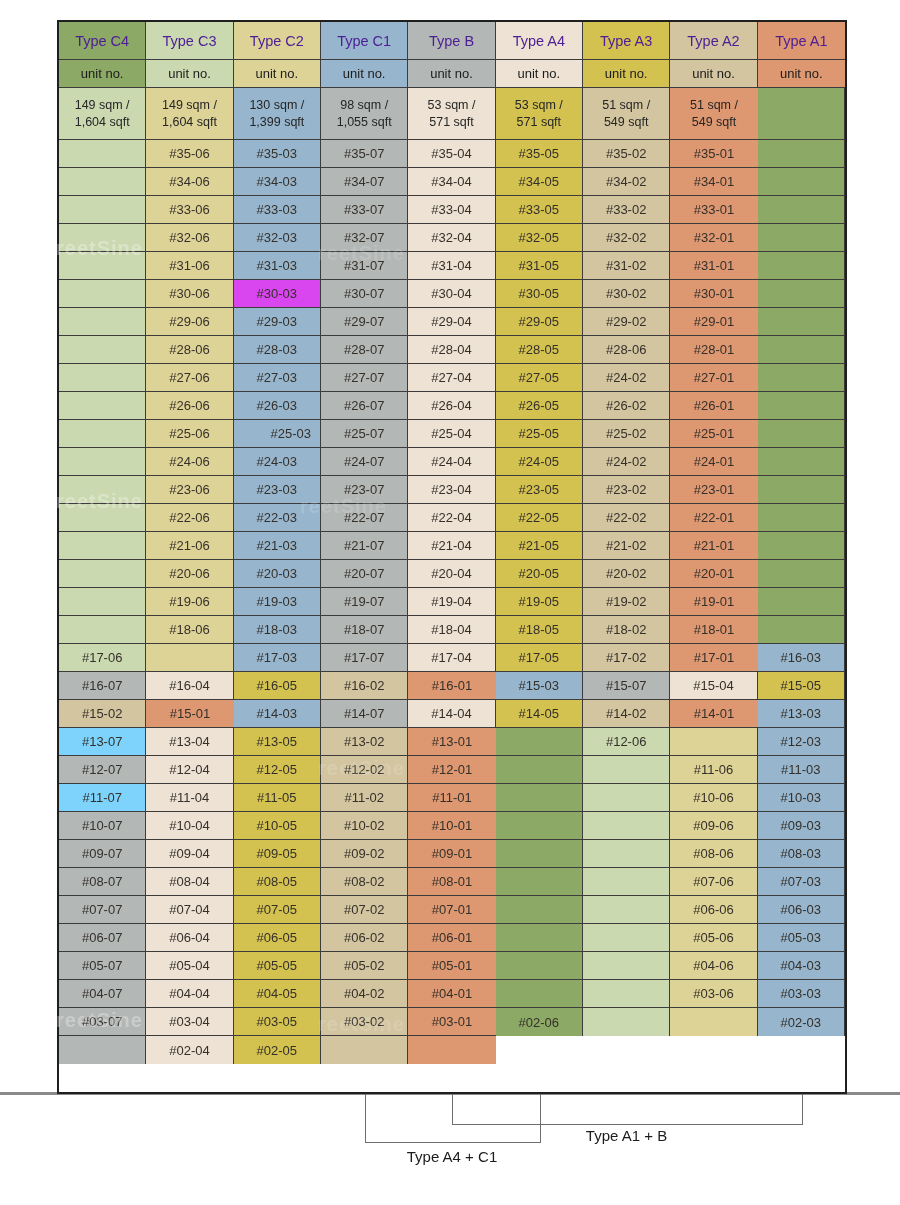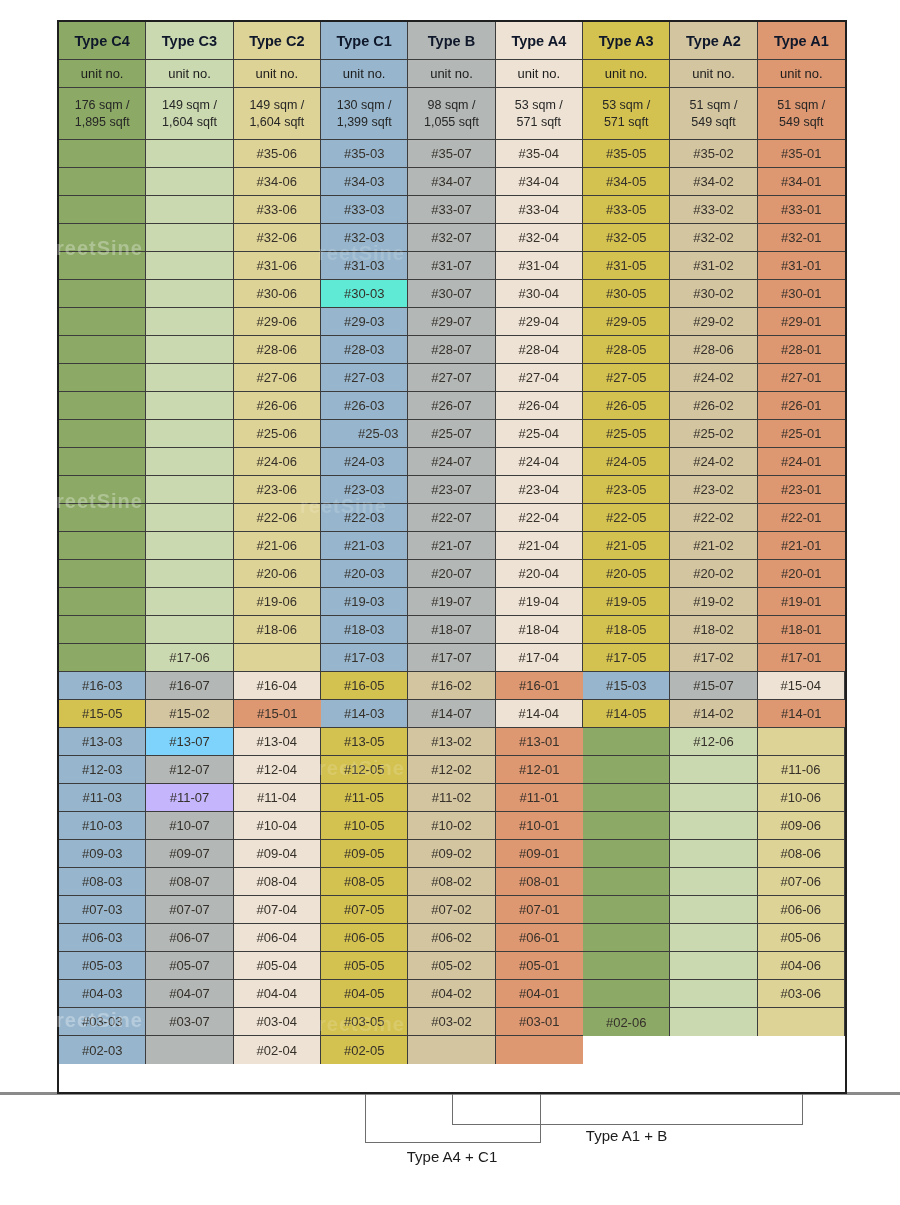--- a/index.html
+++ b/index.html
@@ -13,21 +13,21 @@
     border:2px solid #1f1f1f;background:#fff;
     display:grid;grid-template-columns:repeat(9,1fr);
     grid-template-rows:38px 28px 52px repeat(34,28px);
     z-index:1;
   }
   .cell{
     display:flex;align-items:center;justify-content:center;
     border-right:1px solid #3c3c3c;border-bottom:1px solid #3c3c3c;
     font-size:13px;color:#35302a;text-align:center;overflow:hidden;
   }
-  .cell.h-title{font-weight:bold;font-size:14.5px;color:#0f172a;}
+  .cell.h-title{font-weight:normal;font-size:14.5px;color:#4c1d95;}
   .cell.h-unit{font-size:13px;color:#1c1c1c;}
   .cell.h-size{white-space:pre-line;font-size:12.5px;line-height:1.3;color:#262626;}
   .cell.last-col{border-right:none;}
   .cell.last-row{border-bottom:none;}
   .skygym{
     grid-column:1 / span 3;grid-row:23 / span 4;
     background:#ffffff;margin-left:-2px;z-index:2;
     border-right:1px solid #3c3c3c;border-bottom:1px solid #3c3c3c;
     display:flex;align-items:center;justify-content:center;
     font-size:15px;color:#1f1f1f;
@@ -62,22 +62,20 @@
     <div class="cell h-title last-col" style="background: rgb(221, 151, 113);">Type A1</div>
     <div class="cell h-unit" style="background: rgb(140, 169, 101);">unit no.</div>
     <div class="cell h-unit" style="background: rgb(203, 217, 177);">unit no.</div>
     <div class="cell h-unit" style="background: rgb(222, 211, 150);">unit no.</div>
     <div class="cell h-unit" style="background: rgb(151, 182, 205);">unit no.</div>
     <div class="cell h-unit" style="background: rgb(179, 183, 181);">unit no.</div>
     <div class="cell h-unit" style="background: rgb(237, 226, 211);">unit no.</div>
     <div class="cell h-unit" style="background: rgb(211, 193, 80);">unit no.</div>
     <div class="cell h-unit" style="background: rgb(210, 197, 160);">unit no.</div>
     <div class="cell h-unit last-col" style="background: rgb(221, 151, 113);">unit no.</div>
-    <div class="cell h-size" style="background: rgb(140, 169, 101);">176 sqm /
-1,895 sqft</div>
     <div class="cell h-size" style="background: rgb(203, 217, 177);">149 sqm /
 1,604 sqft</div>
     <div class="cell h-size" style="background: rgb(222, 211, 150);">149 sqm /
 1,604 sqft</div>
     <div class="cell h-size" style="background: rgb(151, 182, 205);">130 sqm /
 1,399 sqft</div>
     <div class="cell h-size" style="background: rgb(179, 183, 181);">98 sqm /
 1,055 sqft</div>
     <div class="cell h-size" style="background: rgb(237, 226, 211);">53 sqm /
 571 sqft</div>
@@ -128,21 +126,21 @@
     <div class="cell " style="background: rgb(222, 211, 150);">#31-06</div>
     <div class="cell " style="background: rgb(151, 182, 205);">#31-03</div>
     <div class="cell " style="background: rgb(179, 183, 181);">#31-07</div>
     <div class="cell " style="background: rgb(237, 226, 211);">#31-04</div>
     <div class="cell " style="background: rgb(211, 193, 80);">#31-05</div>
     <div class="cell " style="background: rgb(210, 197, 160);">#31-02</div>
     <div class="cell last-col " style="background: rgb(221, 151, 113);">#31-01</div>
     <div class="cell " style="background: rgb(140, 169, 101);"></div>
     <div class="cell " style="background: rgb(203, 217, 177);"></div>
     <div class="cell " style="background: rgb(222, 211, 150);">#30-06</div>
-    <div class="cell " style="background: #5eead4;">#30-03</div>
+    <div class="cell " style="background: #d946ef;">#30-03</div>
     <div class="cell " style="background: rgb(179, 183, 181);">#30-07</div>
     <div class="cell " style="background: rgb(237, 226, 211);">#30-04</div>
     <div class="cell " style="background: rgb(211, 193, 80);">#30-05</div>
     <div class="cell " style="background: rgb(210, 197, 160);">#30-02</div>
     <div class="cell last-col " style="background: rgb(221, 151, 113);">#30-01</div>
     <div class="cell " style="background: rgb(140, 169, 101);"></div>
     <div class="cell " style="background: rgb(203, 217, 177);"></div>
     <div class="cell " style="background: rgb(222, 211, 150);">#29-06</div>
     <div class="cell " style="background: rgb(151, 182, 205);">#29-03</div>
     <div class="cell " style="background: rgb(179, 183, 181);">#29-07</div>
@@ -288,21 +286,21 @@
     <div class="cell " style="background: rgb(151, 182, 205);">#12-03</div>
     <div class="cell " style="background: rgb(179, 183, 181);">#12-07</div>
     <div class="cell " style="background: rgb(237, 226, 211);">#12-04</div>
     <div class="cell " style="background: rgb(211, 193, 80);">#12-05</div>
     <div class="cell " style="background: rgb(210, 197, 160);">#12-02</div>
     <div class="cell last-col " style="background: rgb(221, 151, 113);">#12-01</div>
     <div class="cell " style="background: rgb(140, 169, 101);"></div>
     <div class="cell " style="background: rgb(203, 217, 177);"></div>
     <div class="cell " style="background: rgb(222, 211, 150);">#11-06</div>
     <div class="cell " style="background: rgb(151, 182, 205);">#11-03</div>
-    <div class="cell " style="background: #c4b5fd;">#11-07</div>
+    <div class="cell " style="background: #7dd3fc;">#11-07</div>
     <div class="cell " style="background: rgb(237, 226, 211);">#11-04</div>
     <div class="cell " style="background: rgb(211, 193, 80);">#11-05</div>
     <div class="cell " style="background: rgb(210, 197, 160);">#11-02</div>
     <div class="cell last-col " style="background: rgb(221, 151, 113);">#11-01</div>
     <div class="cell " style="background: rgb(140, 169, 101);"></div>
     <div class="cell " style="background: rgb(203, 217, 177);"></div>
     <div class="cell " style="background: rgb(222, 211, 150);">#10-06</div>
     <div class="cell " style="background: rgb(151, 182, 205);">#10-03</div>
     <div class="cell " style="background: rgb(179, 183, 181);">#10-07</div>
     <div class="cell " style="background: rgb(237, 226, 211);">#10-04</div>

